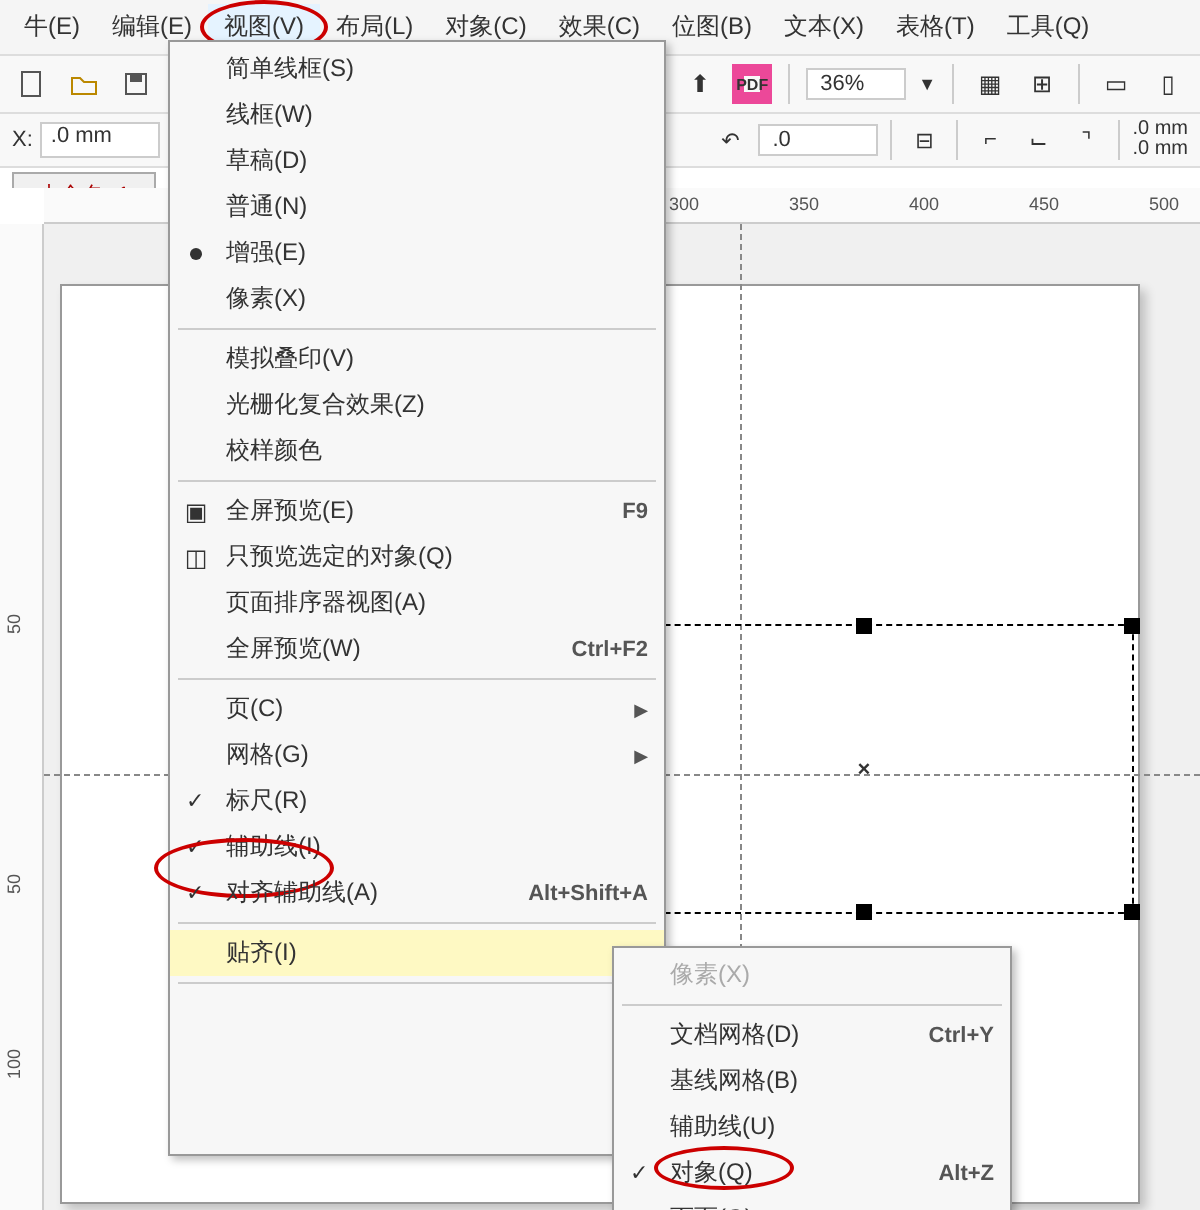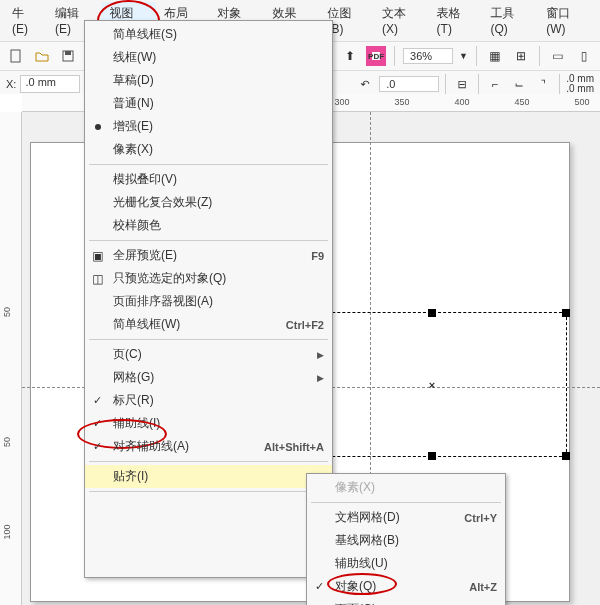--- a/index.html
+++ b/index.html
@@ -56,21 +56,20 @@
   <div class="menubar-item">牛(E)</div>
   <div class="menubar-item">编辑(E)</div>
   <div class="menubar-item active"><span>视图(V)</span><span class="hl"></span></div>
   <div class="menubar-item">布局(L)</div>
   <div class="menubar-item">对象(C)</div>
   <div class="menubar-item">效果(C)</div>
   <div class="menubar-item">位图(B)</div>
   <div class="menubar-item">文本(X)</div>
   <div class="menubar-item">表格(T)</div>
   <div class="menubar-item">工具(Q)</div>
-  <div class="menubar-item">窗口(W)</div>
 </div>
 
 <div class="toolbar">
   <span class="tbtn">
       <svg width="14" height="14">
         <rect x="2" y="1" width="9" height="12" fill="none" stroke="#555"></rect>
       </svg>
     </span>
   <span class="tbtn">
       <svg width="14" height="14">
@@ -191,21 +190,21 @@
       <span class="shortcut">F9</span>
     </div>
   <div class="menu-item">
       <span class="icon">◫</span>
       <span>只预览选定的对象(Q)</span>
     </div>
   <div class="menu-item">
       <span>页面排序器视图(A)</span>
     </div>
   <div class="menu-item">
-      <span>简单线框(W)</span>
+      <span>全屏预览(W)</span>
       <span class="shortcut">Ctrl+F2</span>
     </div>
   <div class="menu-sep"></div>
   <div class="menu-item">
       <span>页(C)</span>
       <span class="arrow">▶</span>
     </div>
   <div class="menu-item">
       <span>网格(G)</span>
       <span class="arrow">▶</span>

